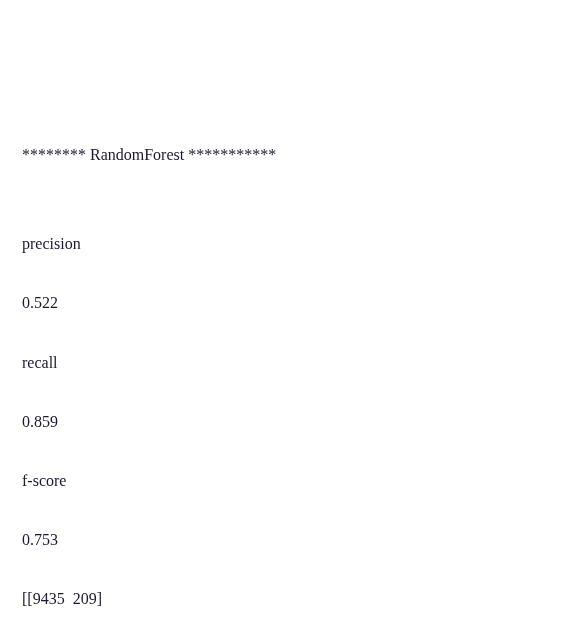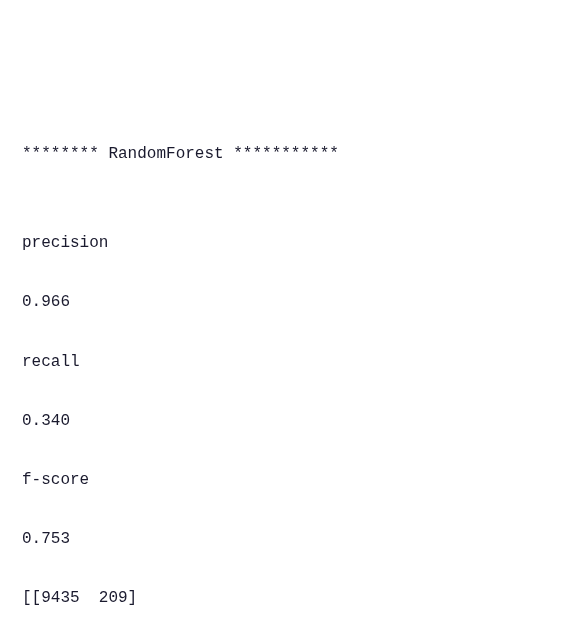--- a/index.html
+++ b/index.html
@@ -7,33 +7,34 @@
       padding: 22px;
       background: #ffffff;
       font-family: "Courier New", Courier, monospace;
       font-size: 16px;
       line-height: 1.85;
       color: #1a1a2e;
       white-space: pre;
     }
     .line {
       display: block;
+      font-family: Liberation Serif, serif;
     }
   </style>
 </head>
 <body>
 
 
 
 <span class="line">******** RandomForest ***********</span>
 <span class="line"></span>
 <span class="line">precision</span>
-<span class="line">0.966</span>
+<span class="line">0.522</span>
 <span class="line">recall</span>
-<span class="line">0.340</span>
+<span class="line">0.859</span>
 <span class="line">f-score</span>
 <span class="line">0.753</span>
 <span class="line">[[9435  209]</span>
 
 
 
 
 
 
 

